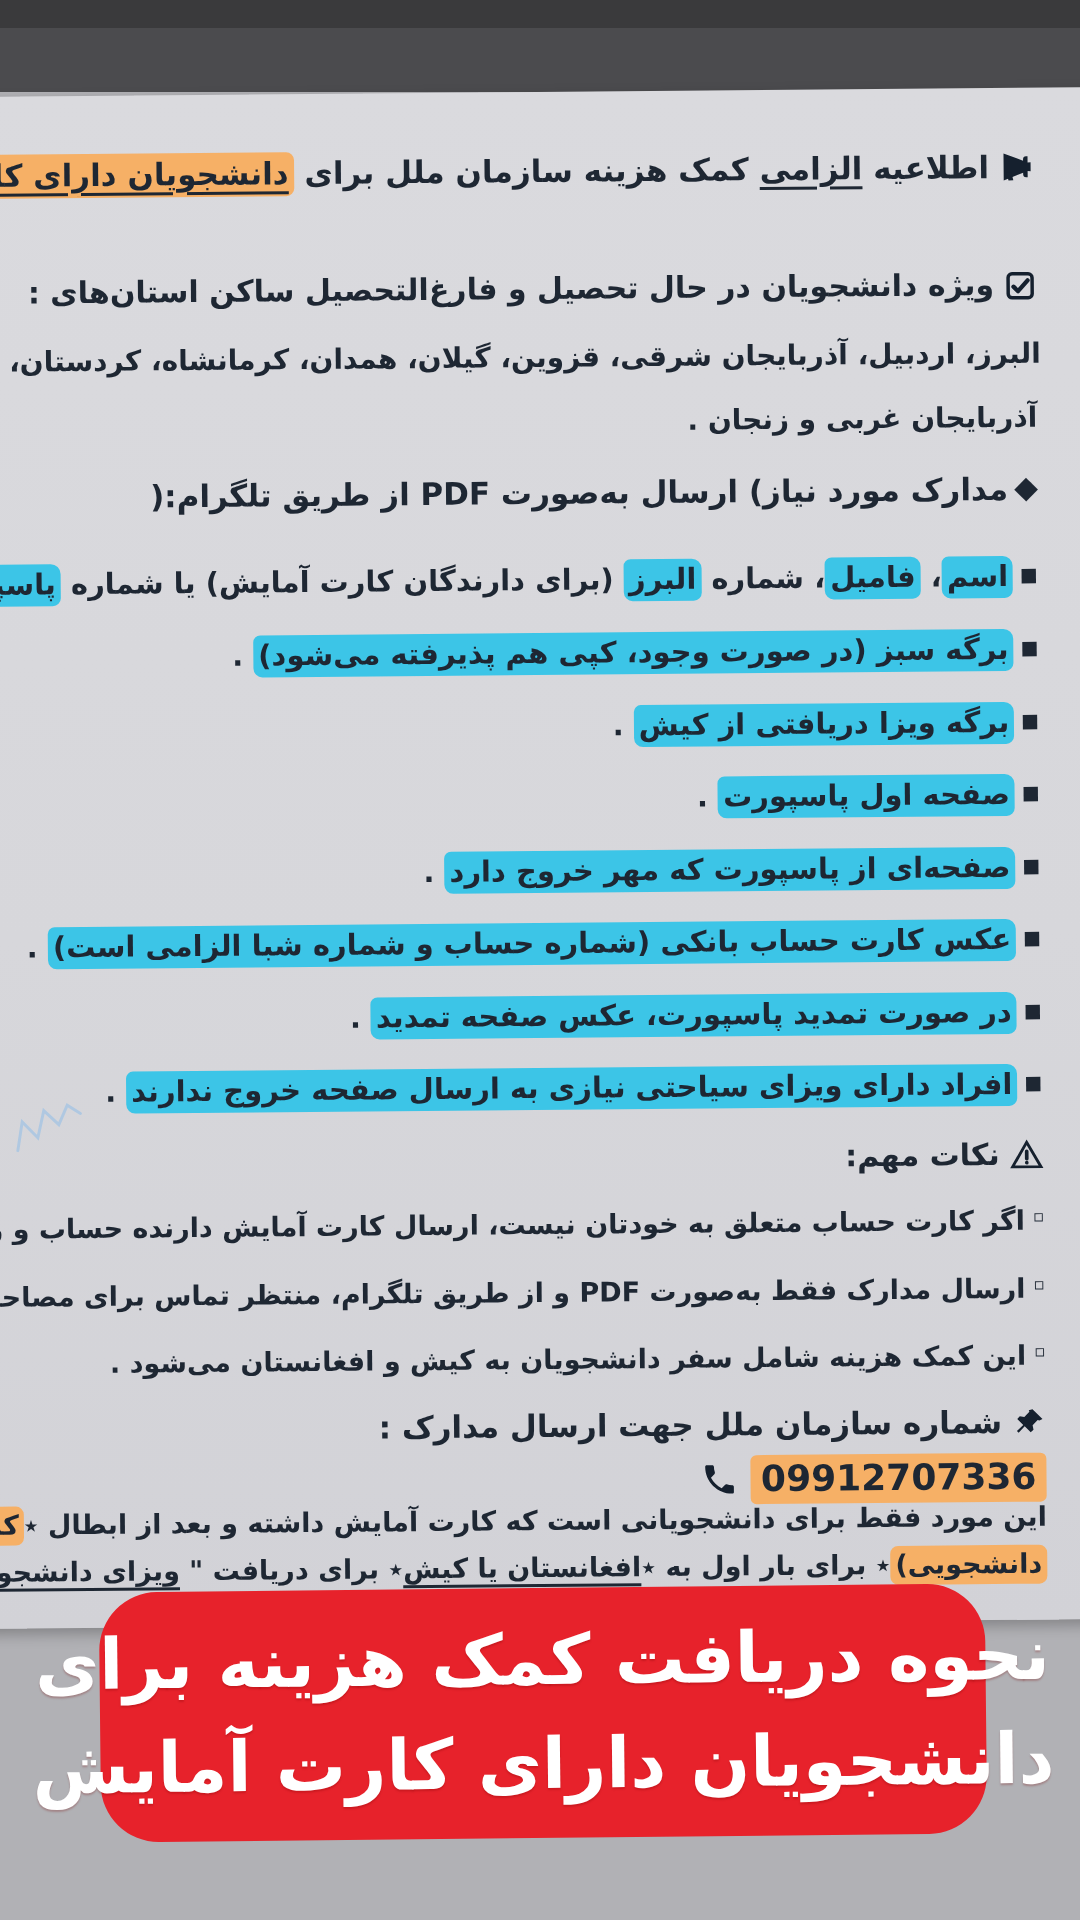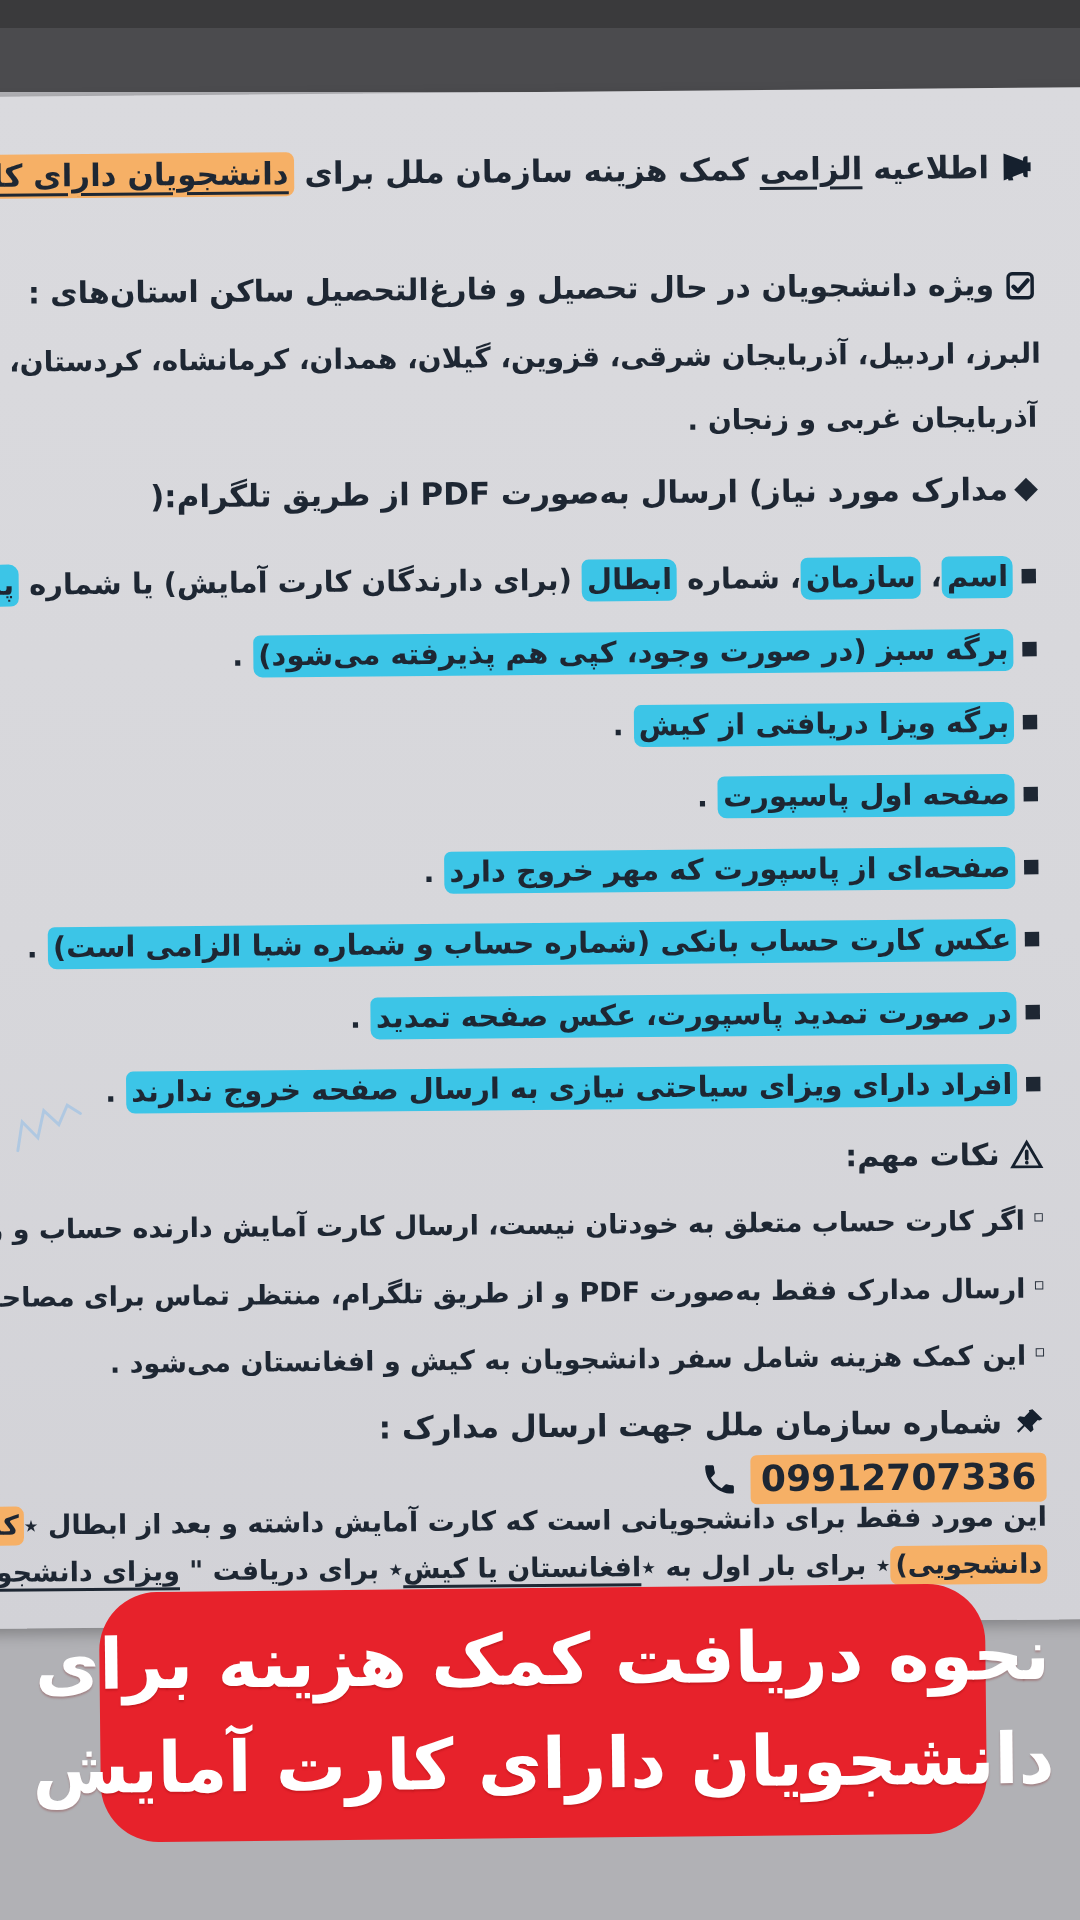--- a/index.html
+++ b/index.html
@@ -99,21 +99,21 @@
   </div>
 
   <div class="row r-prov1">البرز، اردبیل، آذربایجان شرقی، قزوین، گیلان، همدان، کرمانشاه، کردستان، مرکزی، مازندران، قم، سمنان، تهران،</div>
   <div class="row r-prov2">آذربایجان غربی و زنجان .</div>
 
   <div class="row r-docheading">
     <span class="marker">◆</span><span>مدارک مورد نیاز) ارسال به‌صورت PDF از طریق تلگرام:(</span>
   </div>
 
   <div class="doc-list">
-      <div class="row"><span class="marker">▪</span><span class="seg seg-cyan">اسم</span><span class="seg seg-plain">، </span><span class="seg seg-cyan">سازمان</span><span class="seg seg-plain">، شماره </span><span class="seg seg-cyan">ابطال</span><span class="seg seg-plain"> (برای دارندگان کارت آمایش) یا شماره </span><span class="seg seg-cyan">پاسپورت</span></div>
+      <div class="row"><span class="marker">▪</span><span class="seg seg-cyan">اسم</span><span class="seg seg-plain">، </span><span class="seg seg-cyan">فامیل</span><span class="seg seg-plain">، شماره </span><span class="seg seg-cyan">البرز</span><span class="seg seg-plain"> (برای دارندگان کارت آمایش) یا شماره </span><span class="seg seg-cyan">پاسپورت</span></div>
       <div class="row"><span class="marker">▪</span><span class="seg seg-cyan">برگه سبز (در صورت وجود، کپی هم پذیرفته می‌شود)</span><span class="seg seg-plain"> .</span></div>
       <div class="row"><span class="marker">▪</span><span class="seg seg-cyan">برگه ویزا دریافتی از کیش</span><span class="seg seg-plain"> .</span></div>
       <div class="row"><span class="marker">▪</span><span class="seg seg-cyan">صفحه اول پاسپورت</span><span class="seg seg-plain"> .</span></div>
       <div class="row"><span class="marker">▪</span><span class="seg seg-cyan">صفحه‌ای از پاسپورت که مهر خروج دارد</span><span class="seg seg-plain"> .</span></div>
       <div class="row"><span class="marker">▪</span><span class="seg seg-cyan">عکس کارت حساب بانکی (شماره حساب و شماره شبا الزامی است)</span><span class="seg seg-plain"> .</span></div>
       <div class="row"><span class="marker">▪</span><span class="seg seg-cyan">در صورت تمدید پاسپورت، عکس صفحه تمدید</span><span class="seg seg-plain"> .</span></div>
       <div class="row"><span class="marker">▪</span><span class="seg seg-cyan">افراد دارای ویزای سیاحتی نیازی به ارسال صفحه خروج ندارند</span><span class="seg seg-plain"> .</span></div>
     </div>
 
   <div class="row r-notesheading">

